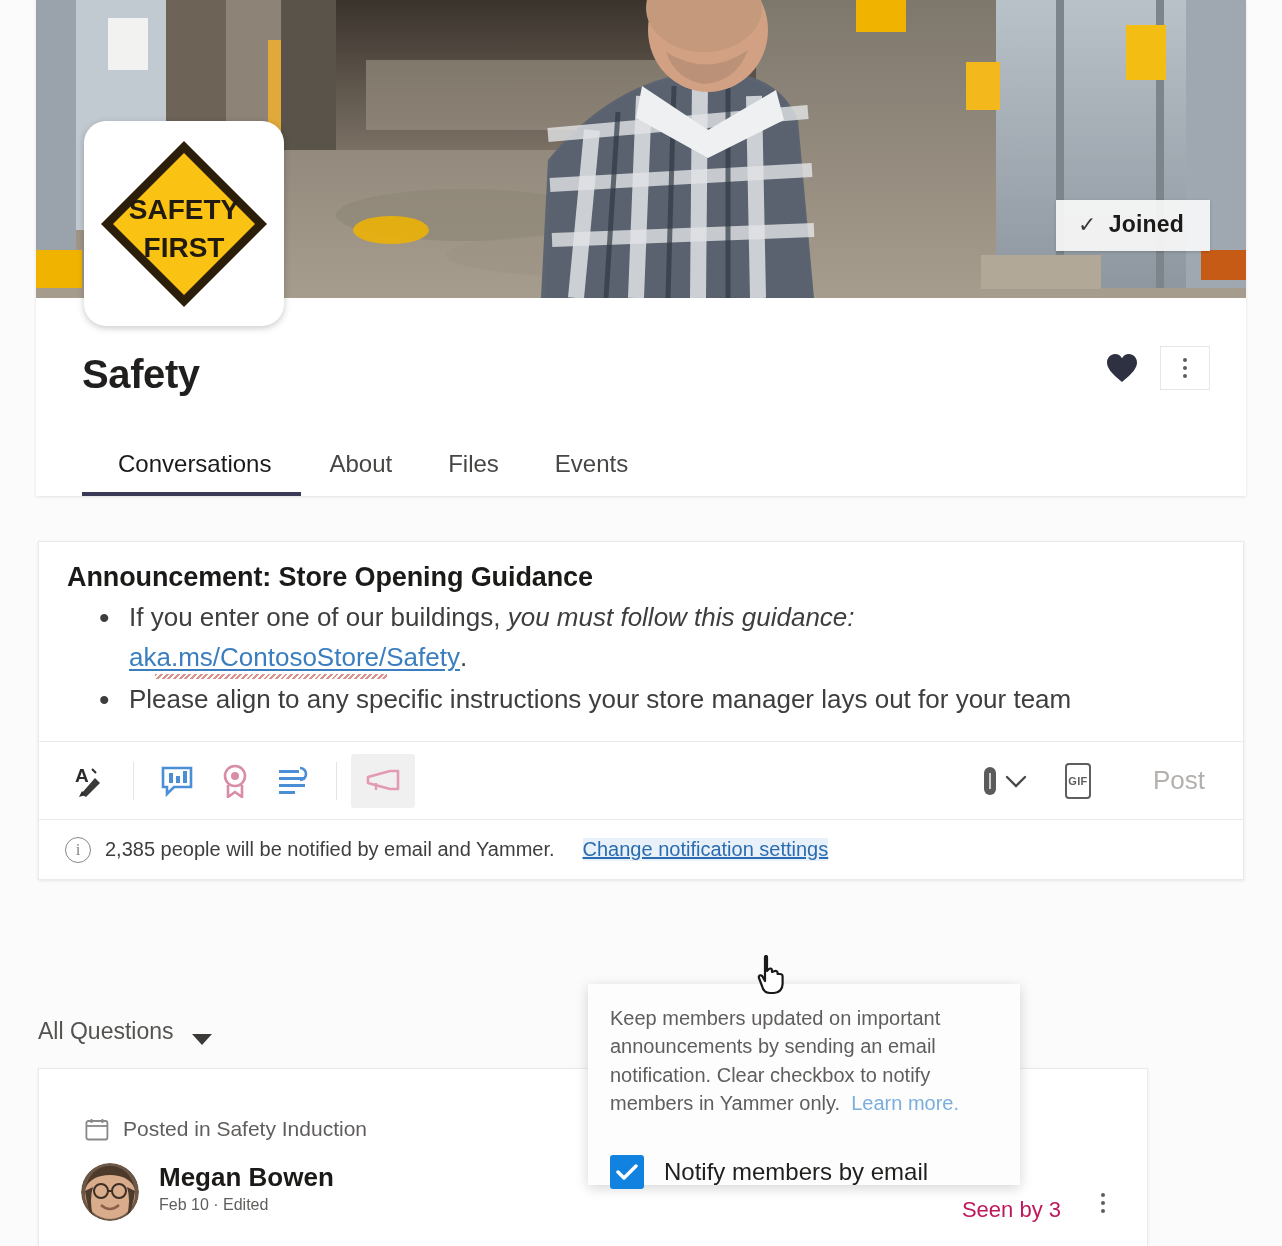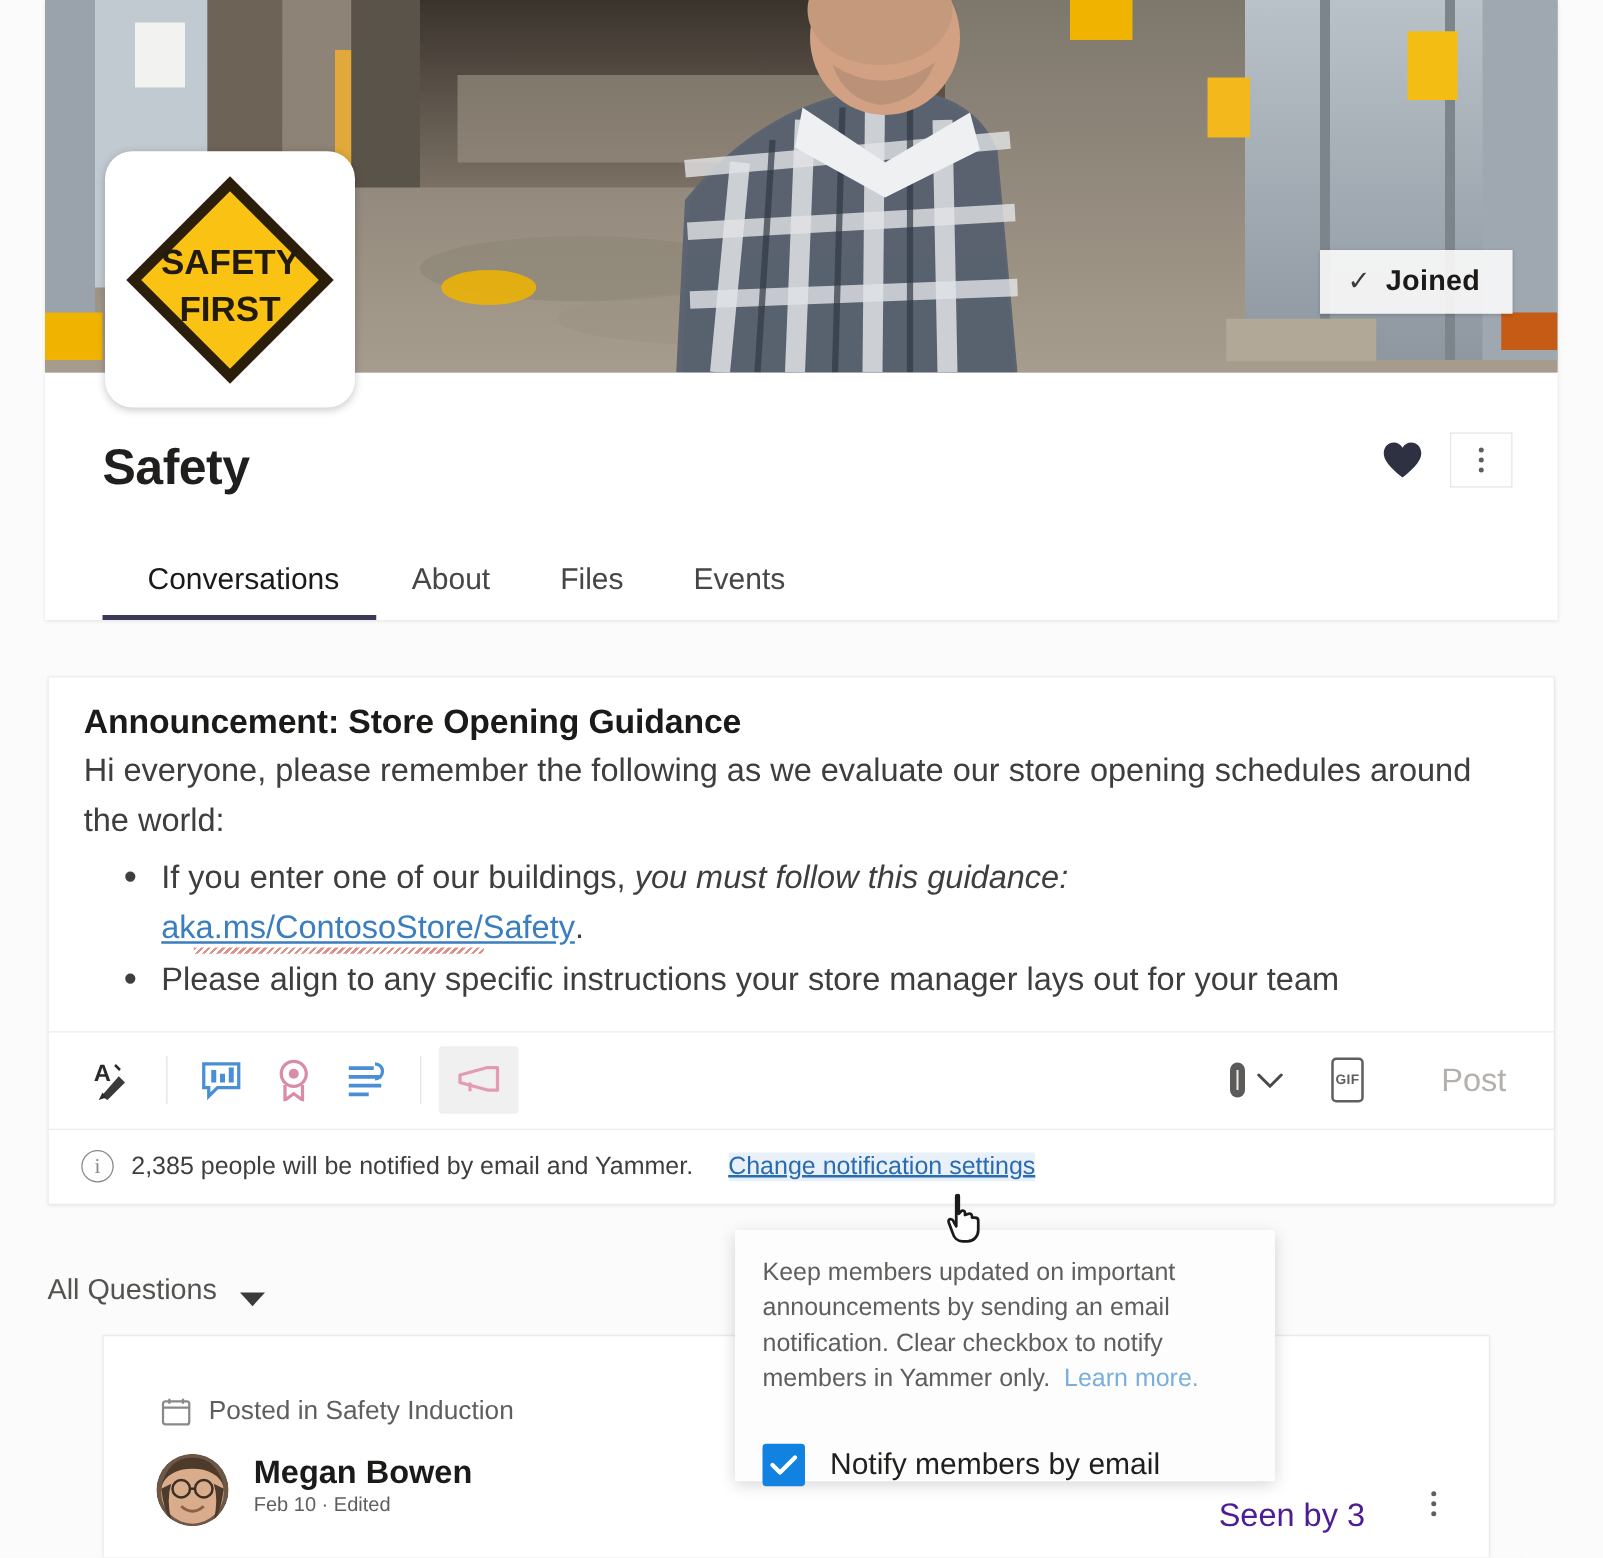--- a/index.html
+++ b/index.html
@@ -151,34 +151,33 @@
     display: flex; align-items: flex-end; gap: 18px; cursor: pointer;
   }
   .filter-label { font-size: 23px; color: #55534f; }
   .caret { width: 0; height: 0; border-left: 10px solid transparent; border-right: 10px solid transparent; border-top: 11px solid #3b3a39; }
 
   
   .feed-card {
     position: absolute; left: 38px; top: 1068px; width: 1110px; height: 178px;
     background: #fff; border: 1px solid #edebe9; border-bottom: none;
     box-shadow: 0 1px 3px rgba(0,0,0,0.07);
-    margin-left: 44px;
   }
   .posted-in {
     display: flex; align-items: center; gap: 14px; padding: 48px 0 0 46px;
   }
   .cal-icon { width: 24px; height: 23px; }
   .posted-in-text { font-size: 21px; color: #605e5c; }
   .author-row { display: flex; align-items: flex-start; gap: 20px; padding: 22px 0 0 42px; }
   .avatar { width: 58px; height: 58px; border-radius: 50%; overflow: hidden; flex: none; }
   .avatar svg { display:block; }
   .author-name { font-size: 26px; font-weight: 700; color: #1b1a19; line-height: 1.08; }
   .author-meta { font-size: 16px; color: #605e5c; margin-top: 5px; }
   .seen-by {
-    position: absolute; right: 99px; top: 128px; font-size: 26px; color: #4c1d95;
+    position: absolute; right: 86px; top: 128px; font-size: 22px; color: #be185d;
   }
   .post-kebab { position: absolute; right: 42px; top: 124px; cursor: pointer; }
 
   
   .popover {
     position: absolute; left: 588px; top: 984px; width: 432px; height: 201px;
     background: #fdfdfd; box-shadow: 0 3px 12px rgba(0,0,0,0.17);
     padding: 20px 24px 0 22px;
   }
   .pop-text {
@@ -315,21 +314,20 @@
         <div class="tab">About</div>
         <div class="tab">Files</div>
         <div class="tab">Events</div>
       </div>
     </div>
   </div>
 
   <div class="composer">
     <div class="composer-body">
       <div class="post-title">Announcement: Store Opening Guidance</div>
-      <div class="post-para">Hi everyone, please remember the following as we evaluate our store opening schedules around the world:</div>
       <ul class="post-list">
         <li><span>If you enter one of our buildings, </span><em>you must follow this guidance:</em><br><span class="post-link"><span>aka.ms/ContosoStore/Safety</span><span class="squiggle"></span></span><span>.</span></li>
         <li><span>Please align to any specific instructions your store manager lays out for your team</span></li>
       </ul>
     </div>
     <div class="ghost-hl"></div>
 
     <div class="composer-toolbar">
       <div class="tool-left">
         <div class="tool-btn">

